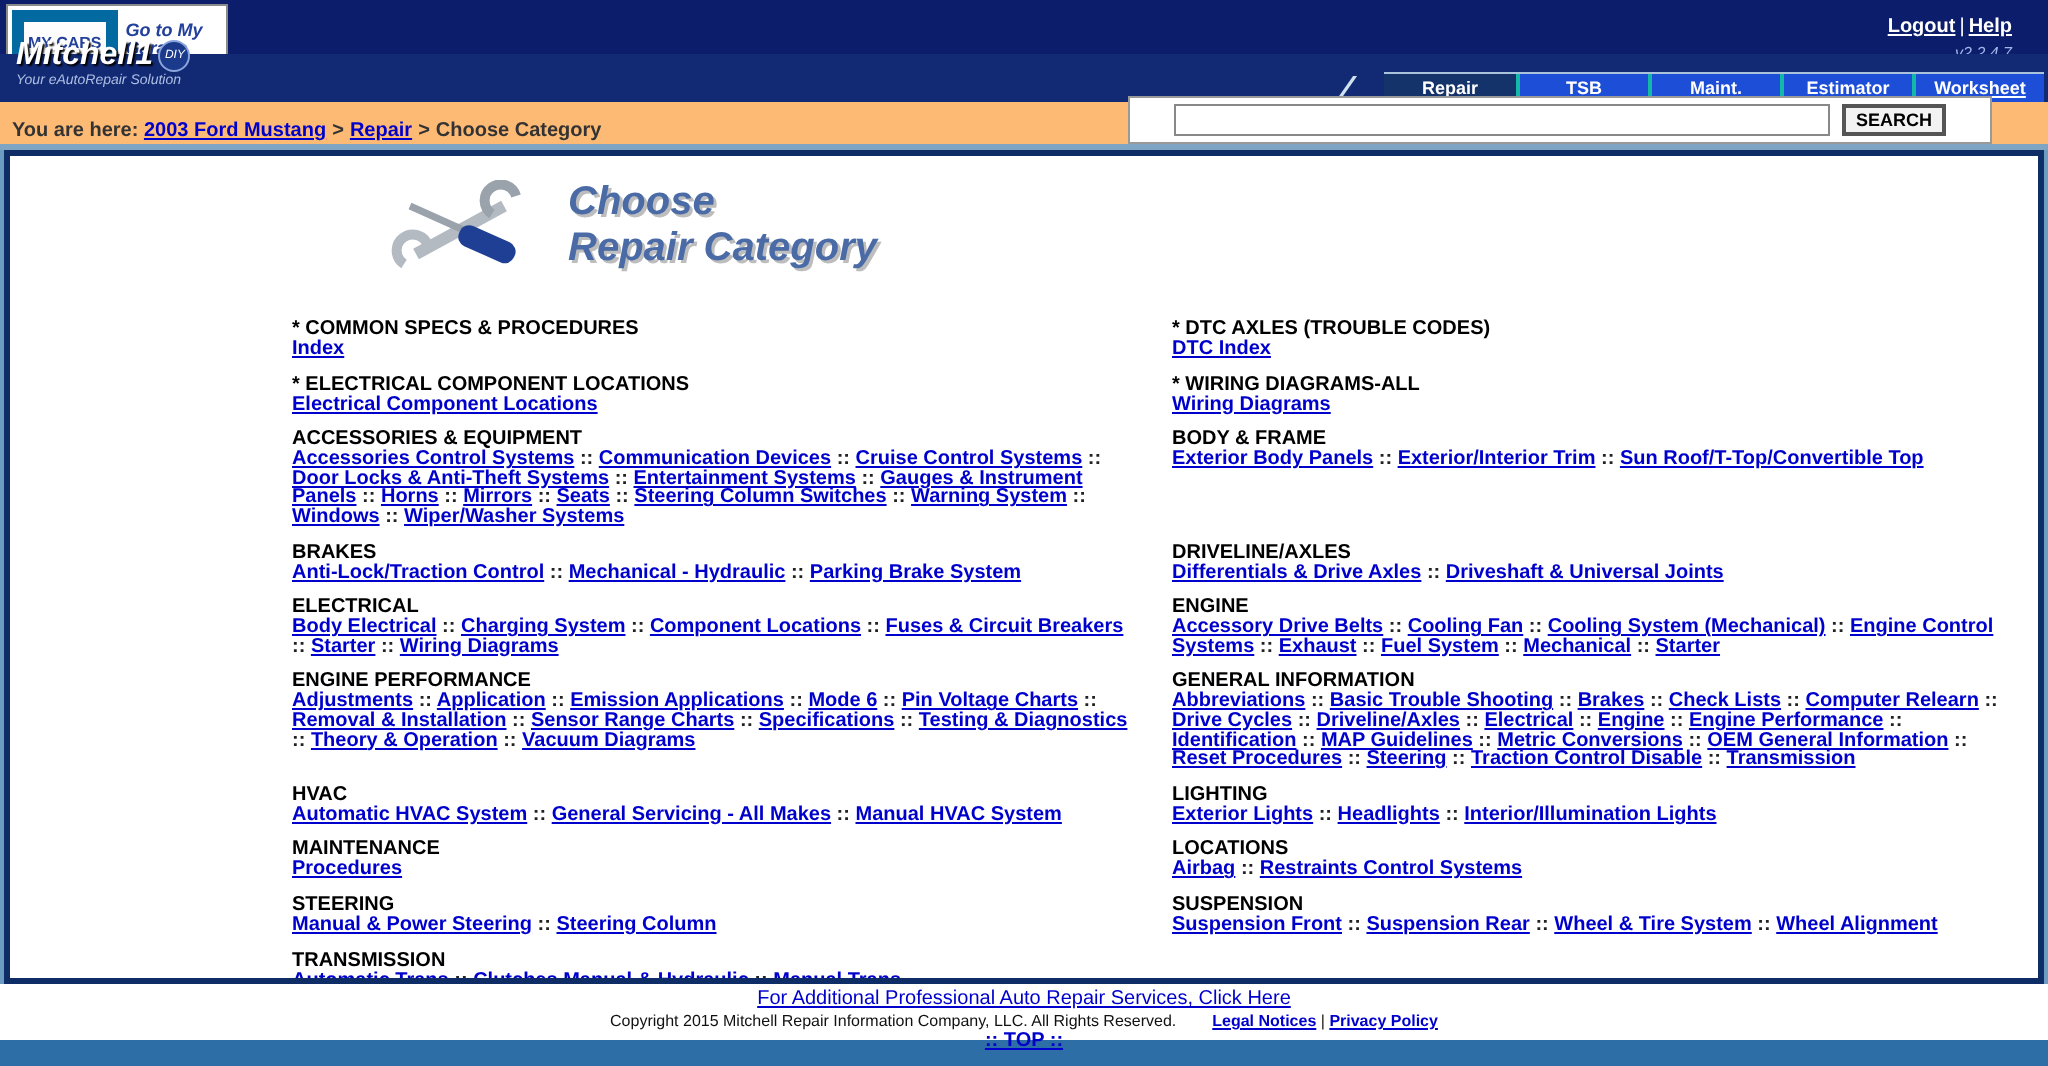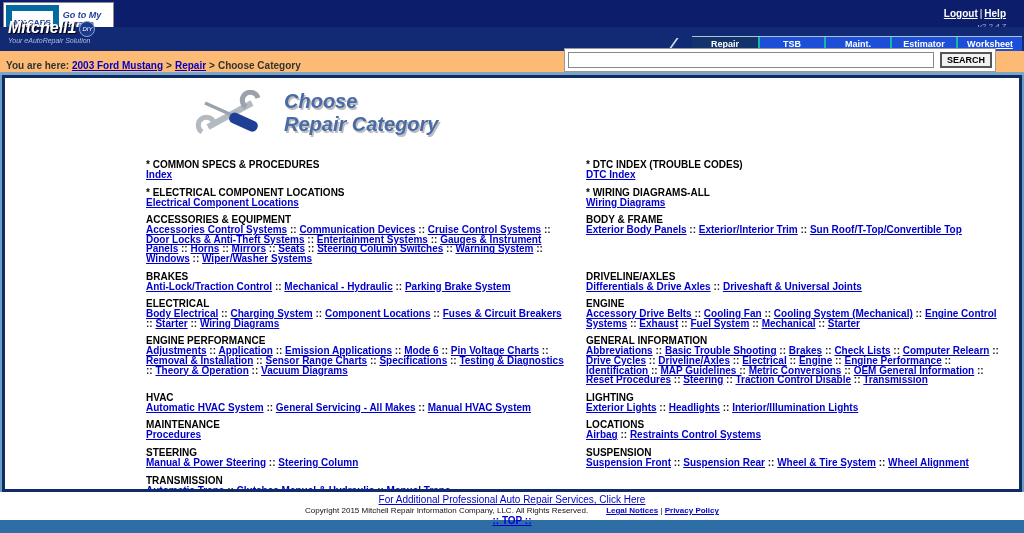--- a/index.html
+++ b/index.html
@@ -44,21 +44,21 @@
   .tab:first-child { border-left:none; }
   .tab.active { background:#14336b; }
   
   .breadcrumb-band { height:21px; background:#fdba74; position:relative; padding:4px 0 0 6px; }
   .breadcrumb { font-size:10px; font-weight:bold; color:#333; }
   .breadcrumb a { color:#0000cc; font-weight:bold; }
   .breadcrumb .crumb-sep { color:#333; margin:0 3px; text-decoration:none; }
   
   .search-box {
     position:absolute; top:48px; right:28px; z-index:6; width:432px; height:24px;
-    background:#fff; border:1px solid #999; display:flex; align-items:center; gap:6px; padding:2px 3px;
+    background:#fff; border:1px solid #999; display:flex; align-items:center; gap:6px; padding:2px 22px;
   }
   .search-box input {
     flex:1; height:16px; border:1px solid #888; font-size:10px; padding:1px 3px;
     font-family:"Liberation Sans", sans-serif;
   }
   .search-btn {
     font-size:9px; font-weight:bold; color:#000; background:#f2f2f2;
     border:2px solid #555; padding:1px 5px; cursor:pointer; font-family:"Liberation Sans", sans-serif;
   }
   
@@ -145,21 +145,21 @@
       <div>Choose</div>
       <div>Repair Category</div>
     </div>
   </div>
   <div class="categories" id="categories">
       <div class="section" style="grid-area: 1 / 1;">
         <h3>* COMMON SPECS &amp; PROCEDURES</h3>
         <div class="links"><a href="#">Index</a></div>
       </div>
       <div class="section" style="grid-area: 1 / 2;">
-        <h3>* DTC INDEX (TROUBLE CODES)</h3>
+        <h3>* DTC AXLES (TROUBLE CODES)</h3>
         <div class="links"><a href="#">DTC Index</a></div>
       </div>
       <div class="section" style="grid-area: 2 / 1;">
         <h3>* ELECTRICAL COMPONENT LOCATIONS</h3>
         <div class="links"><a href="#">Electrical Component Locations</a></div>
       </div>
       <div class="section" style="grid-area: 2 / 2;">
         <h3>* WIRING DIAGRAMS-ALL</h3>
         <div class="links"><a href="#">Wiring Diagrams</a></div>
       </div>

